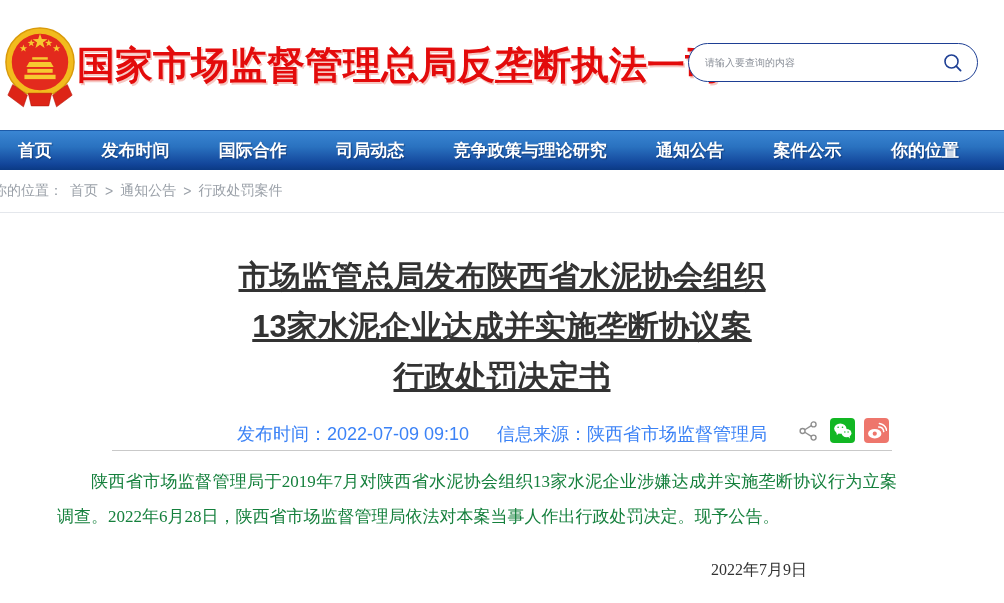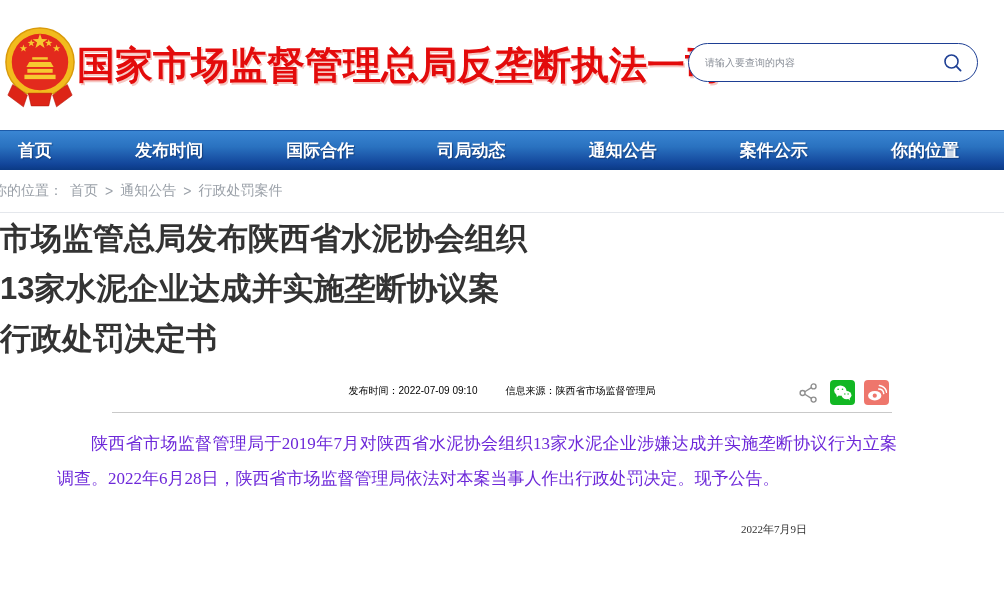--- a/index.html
+++ b/index.html
@@ -33,36 +33,36 @@
   
   .breadcrumb { position:absolute; top:170px; left:0; width:1004px; height:43px;
                 background:#fff; border-bottom:1px solid #e4e7ec;
                 display:flex; align-items:center; font-size:14px; color:#9aa0a8; }
   .breadcrumb-inner { margin-left:-7px; display:flex; align-items:center; gap:7px; white-space:nowrap; }
   .crumb-link { color:#9aa0a8; cursor:pointer; }
   .crumb-sep { color:#9aa0a8; }
 
   
   .article { position:absolute; top:214px; left:0; width:1004px; }
-  .article-title { font-size:31px; line-height:50px;
-                   color:#333333; font-weight:600; white-space:pre-line; }
+  .article-title { margin-top:38px; text-align:center; font-size:31px; line-height:50px;
+                   color:#333333; font-weight:600; white-space:pre-line;text-decoration:underline; }
   .meta-row { position:relative; margin-top:10px; height:36px; }
-  .meta-text { text-align:center; font-size:10px; color:#000000; padding-top:10px; }
+  .meta-text { text-align:center; font-size:18px; color:#3b82f6; padding-top:10px; }
   .meta-text .sp { display:inline-block; width:28px; }
   .share-icons { position:absolute; right:115px; top:6px; display:flex; align-items:center; gap:9px; }
   .share-plain { width:24px; height:24px; display:flex; align-items:center; justify-content:center; cursor:pointer; }
   .share-sq { width:25px; height:25px; border-radius:4px; display:flex; align-items:center;
               justify-content:center; cursor:pointer; }
   .share-sq.wechat { background:#12b723; }
   .share-sq.weibo  { background:#ee766c; }
   .divider { width:780px; margin:2px auto 0; border-top:1px solid #c9c9c9; }
   .body-text { width:840px; margin:13px 0 0 57px; font-size:17px; line-height:35px;
-               color:#6d28d9; text-align:justify; text-indent:2em;
+               color:#15803d; text-align:justify; text-indent:2em;
                font-family:"Liberation Serif","DejaVu Serif",serif; }
-  .sign-date { margin:26px 197px 0 0; text-align:right; font-size:11px; color:#333333;
+  .sign-date { margin:26px 197px 0 0; text-align:right; font-size:16px; color:#333333;
                font-family:"Liberation Serif","DejaVu Serif",serif;padding-left:27px; }
 </style>
 </head>
 <body>
 
 <div class="header">
   <svg class="emblem" viewBox="0 0 76 100">
     <circle cx="38" cy="47" r="35" fill="#f2bb1d"></circle>
     <circle cx="38" cy="47" r="35" fill="none" stroke="#d99a0b" stroke-width="1.5"></circle>
     <circle cx="38" cy="47" r="29" fill="#e32a1d"></circle>
@@ -97,20 +97,21 @@
       </svg>
     </button>
   </div>
 </div>
 
 <div class="nav">
   <div class="nav-item">首页</div>
   <div class="nav-item">发布时间</div>
   <div class="nav-item">国际合作</div>
   <div class="nav-item">司局动态</div>
+  <div class="nav-item">竞争政策与理论研究</div>
   <div class="nav-item">通知公告</div>
   <div class="nav-item">案件公示</div>
   <div class="nav-item">你的位置</div>
 </div>
 
 <div class="breadcrumb">
   <div class="breadcrumb-inner">
     <span>你的位置：</span>
     <span class="crumb-link">首页</span>
     <span class="crumb-sep">&gt;</span>

